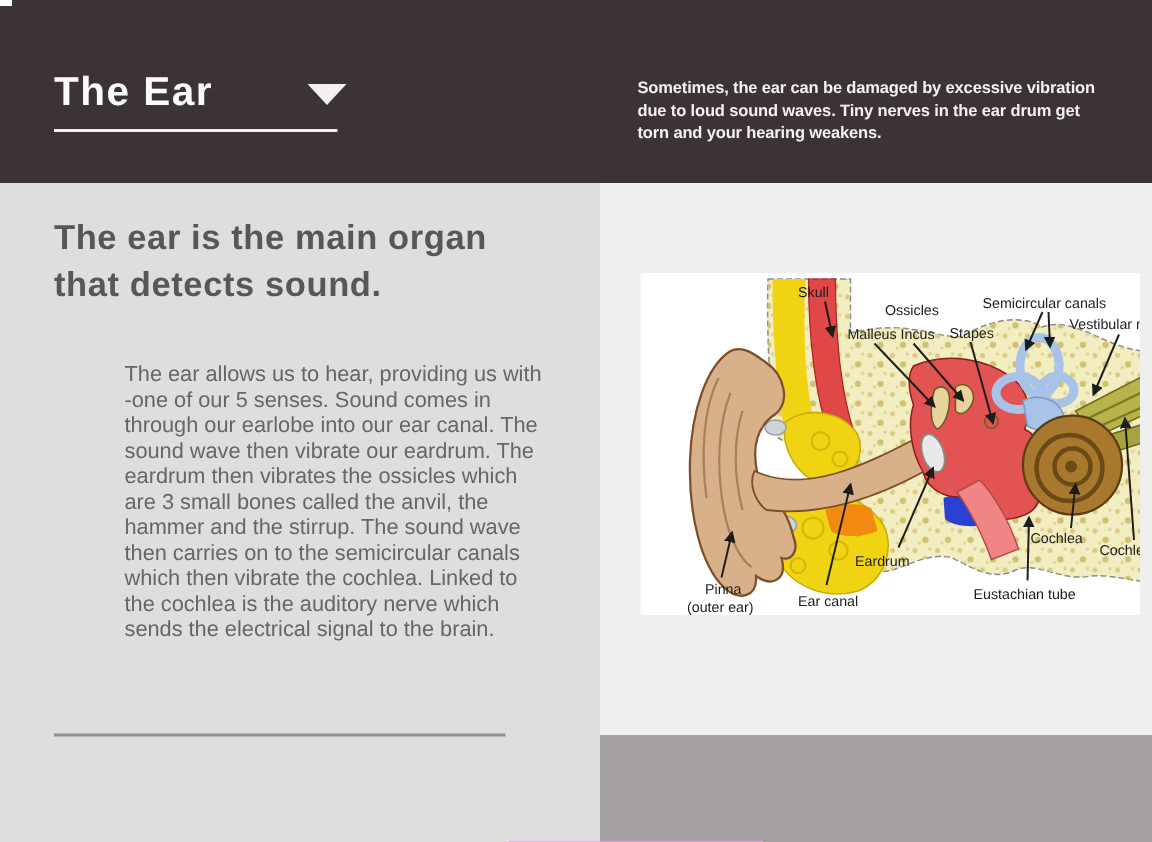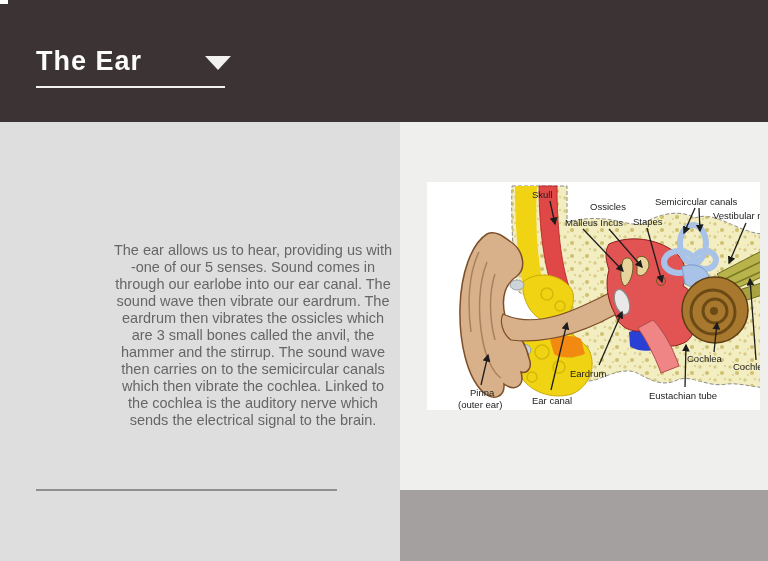--- a/index.html
+++ b/index.html
@@ -1,19 +1,19 @@
 <!DOCTYPE html>
 <html><head>
 <meta charset="utf-8">
 <style>
   * { margin:0; padding:0; box-sizing:border-box; }
   html,body { background:#efefee; }
   .slide {
     position:relative; width:768px; height:561px; overflow:hidden;
-    font-family:"Liberation Sans", sans-serif; background:#d946ef;text-align:center;
+    font-family:"Liberation Sans", sans-serif; background:#d946ef;
   }
   
   .topbar { position:absolute; left:0; top:0; width:768px; height:122px; background:#3b3334; }
   .top-notch { position:absolute; left:0; top:0; width:8px; height:4px; background:#ffffff; }
   .title-wrap { position:absolute; left:36px; top:46px; color:#ffffff; }
   .slide-title { font-size:27px; font-weight:bold; letter-spacing:1px; color:#fbfbfb; display:inline-block; }
   .dropdown-tri {
     position:absolute; left:169px; top:10px; width:0; height:0;
     border-left:13px solid transparent; border-right:13px solid transparent;
     border-top:14px solid #f2f1f0; cursor:pointer;
@@ -49,23 +49,28 @@
 
 <div class="slide">
 
   <div class="topbar">
     <div class="top-notch"></div>
     <div class="title-wrap">
       <span class="slide-title">The Ear</span>
       <span class="dropdown-tri"></span>
     </div>
     <div class="title-underline"></div>
+    <div class="topbar-note">Sometimes, the ear can be damaged by excessive vibration
+due to loud sound waves. Tiny nerves in the ear drum get
+torn and your hearing weakens.</div>
   </div>
 
   <div class="left-panel">
+    <div class="main-heading">The ear is the main organ
+that detects sound.</div>
     <div class="body-paragraph">The ear allows us to hear, providing us with
 -one of our 5 senses. Sound comes in
 through our earlobe into our ear canal. The
 sound wave then vibrate our eardrum. The
 eardrum then vibrates the ossicles which
 are 3 small bones called the anvil, the
 hammer and the stirrup. The sound wave
 then carries on to the semicircular canals
 which then vibrate the cochlea. Linked to
 the cochlea is the auditory nerve which

